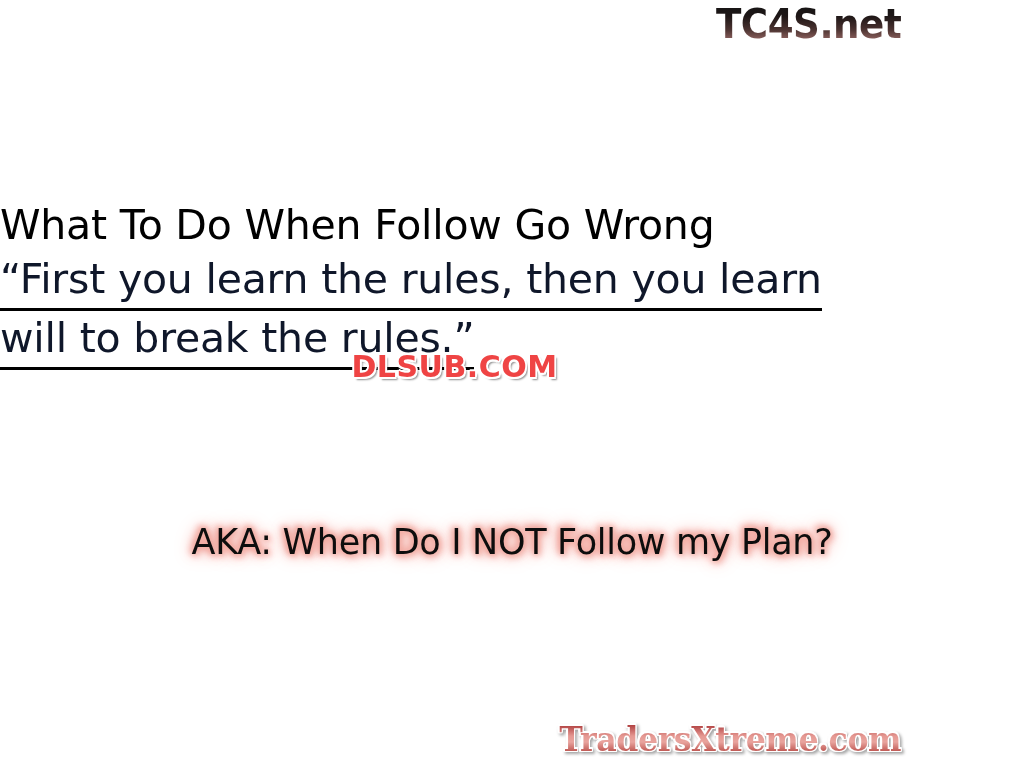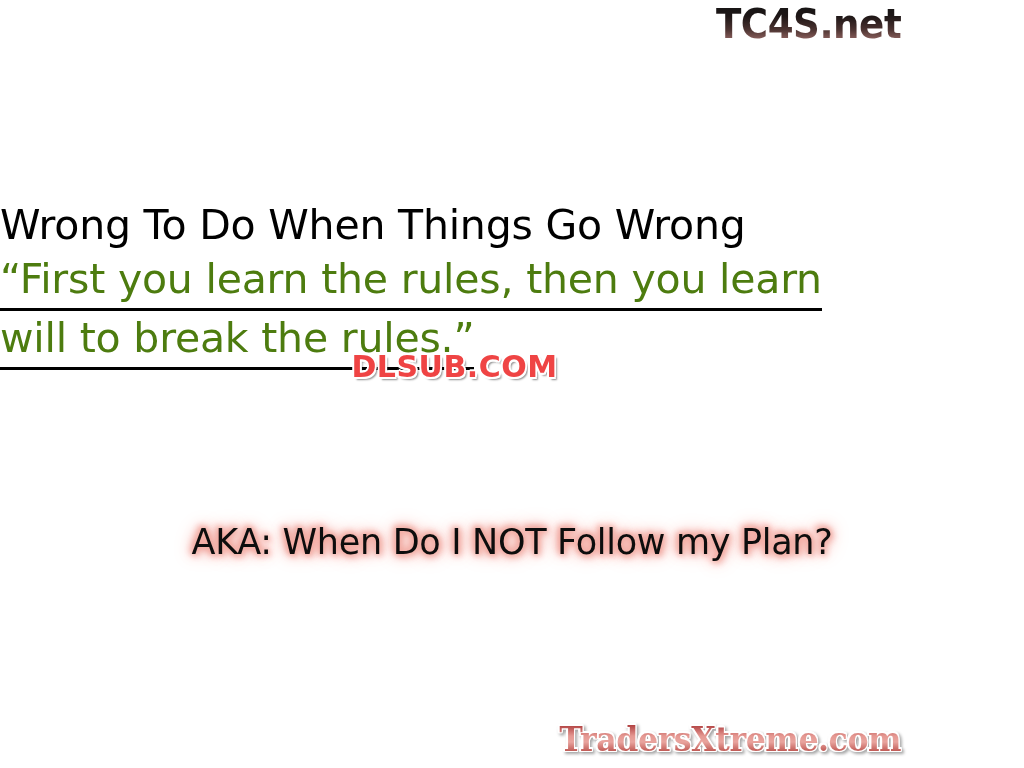--- a/index.html
+++ b/index.html
@@ -61,21 +61,21 @@
     color: #000000;
     font-weight: normal;
     letter-spacing: -0.2px;
     white-space: nowrap;
   }
 
   .quote-line {
     font-family: "DejaVu Sans", "Liberation Sans", sans-serif;
     font-size: 41px;
     line-height: 54px;
-    color: #4d7c0f;
+    color: #0f172a;
     font-weight: normal;
     letter-spacing: -0.2px;
     white-space: nowrap;
   }
 
   .quote-line span.u {
     border-bottom: 3px solid #000000;
     padding-bottom: 2px;
     display: inline-block;
   }
@@ -168,21 +168,21 @@
 </style>
 </head>
 <body>
 
 <div class="slide">
 
   <div class="tc4s-logo">TC4S.net</div>
 
   <div class="title-block">
 
-    <div class="title-line">Wrong To Do When Things Go Wrong</div>
+    <div class="title-line">What To Do When Follow Go Wrong</div>
 
 
     <div class="quote-line">
       <span class="u">“First you learn the rules, then you learn</span>
     </div>
 
     <div class="quote-line">
       <span class="u">will to break the rules.”</span>
     </div>
 

